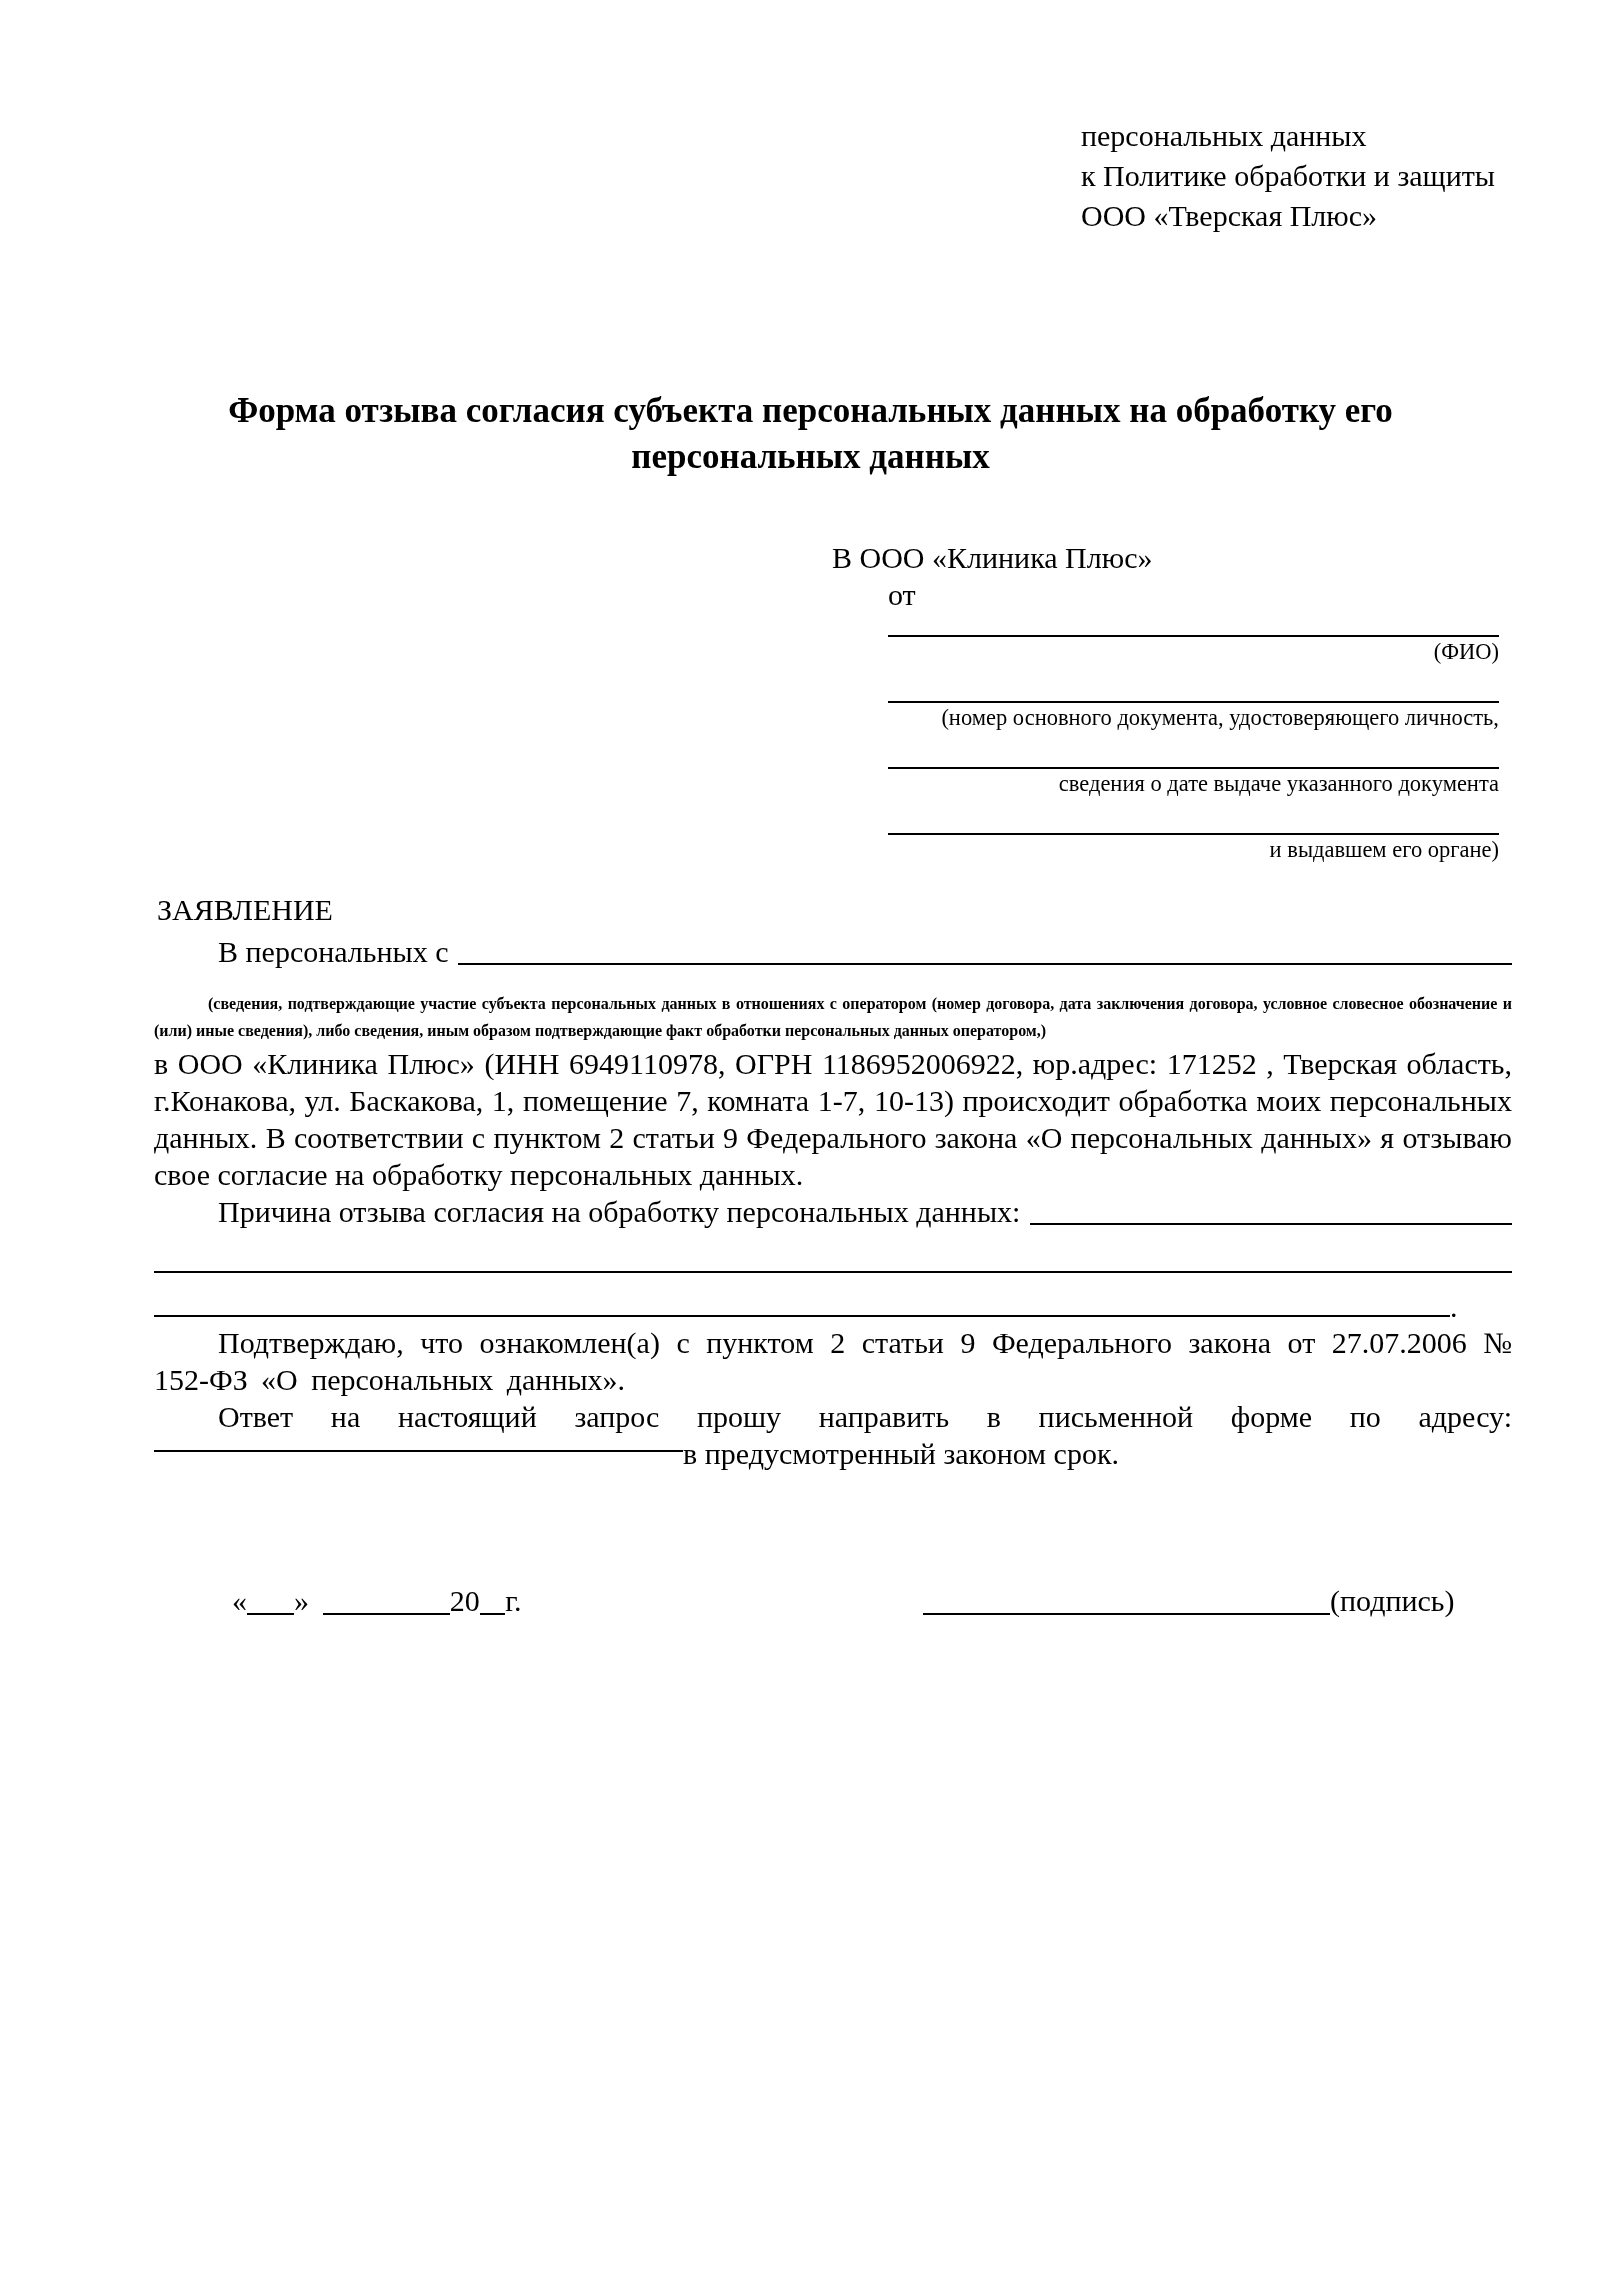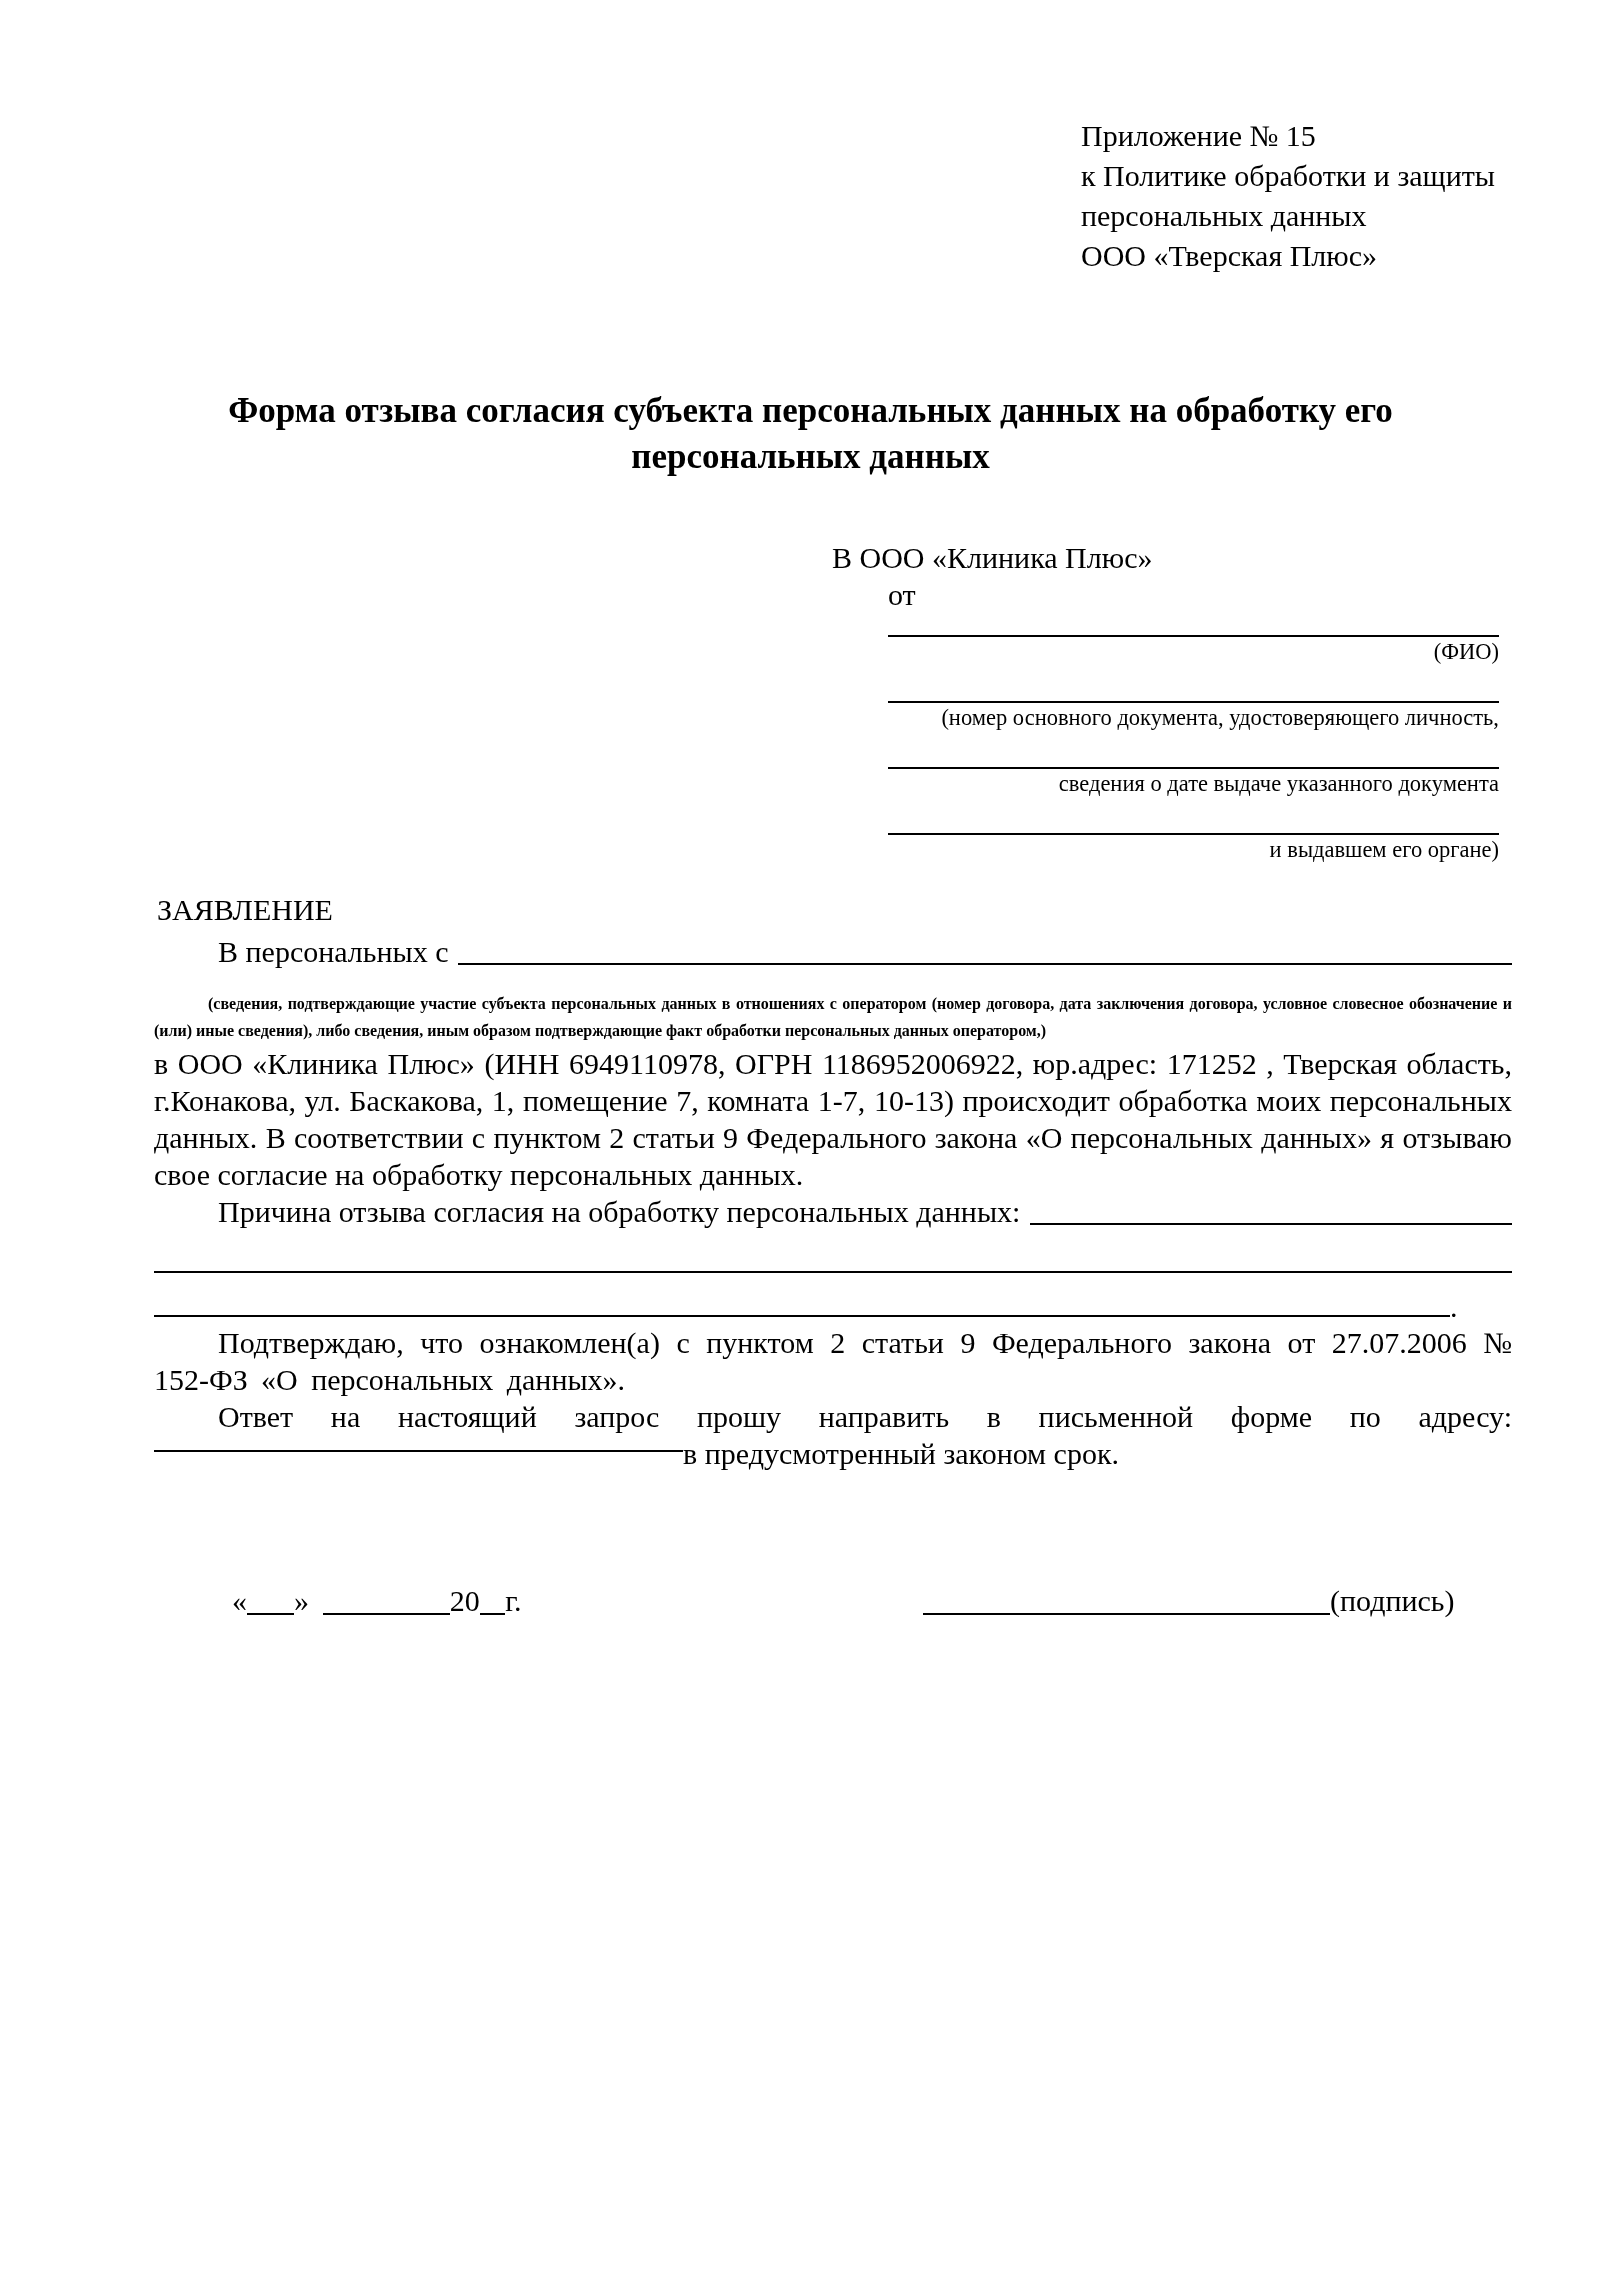--- a/index.html
+++ b/index.html
@@ -49,23 +49,22 @@
   .u130 { width:127px; margin-left:13.7px; }
   .u26  { width:25.5px; }
   .u415 { width:407px; }
 </style>
 </head>
 <body>
 
 <div class="page">
 
   <div class="appendix">
-    <div>Приложение № 15</div>
+    <div>персональных данных</div>
     <div>к Политике обработки и защиты</div>
-    <div>персональных данных</div>
     <div>ООО «Тверская Плюс»</div>
   </div>
 
   <div class="title">Форма отзыва согласия субъекта персональных данных на обработку его персональных данных</div>
 
   <div class="recipient">
     <div class="to">В ООО «Клиника Плюс»</div>
     <div class="from">от</div>
     <div class="rfield">
       <div class="uline"></div>

